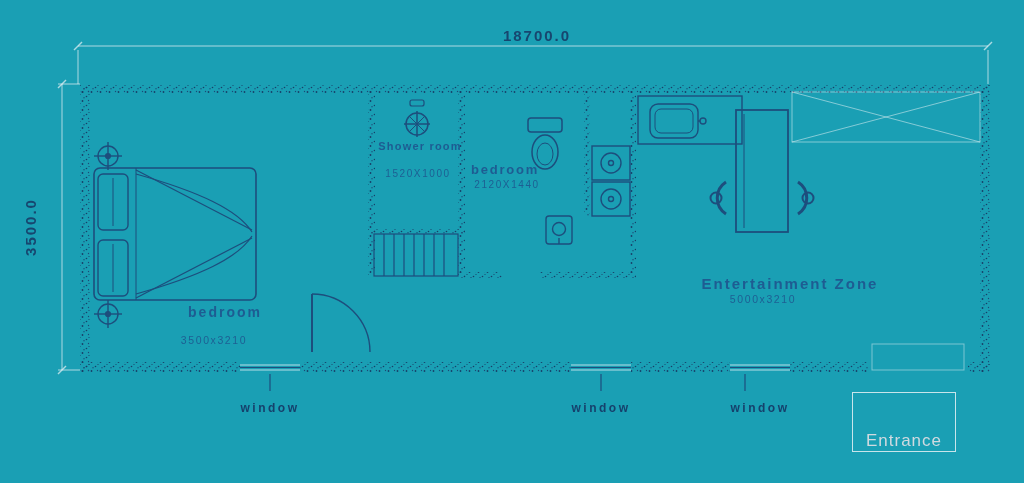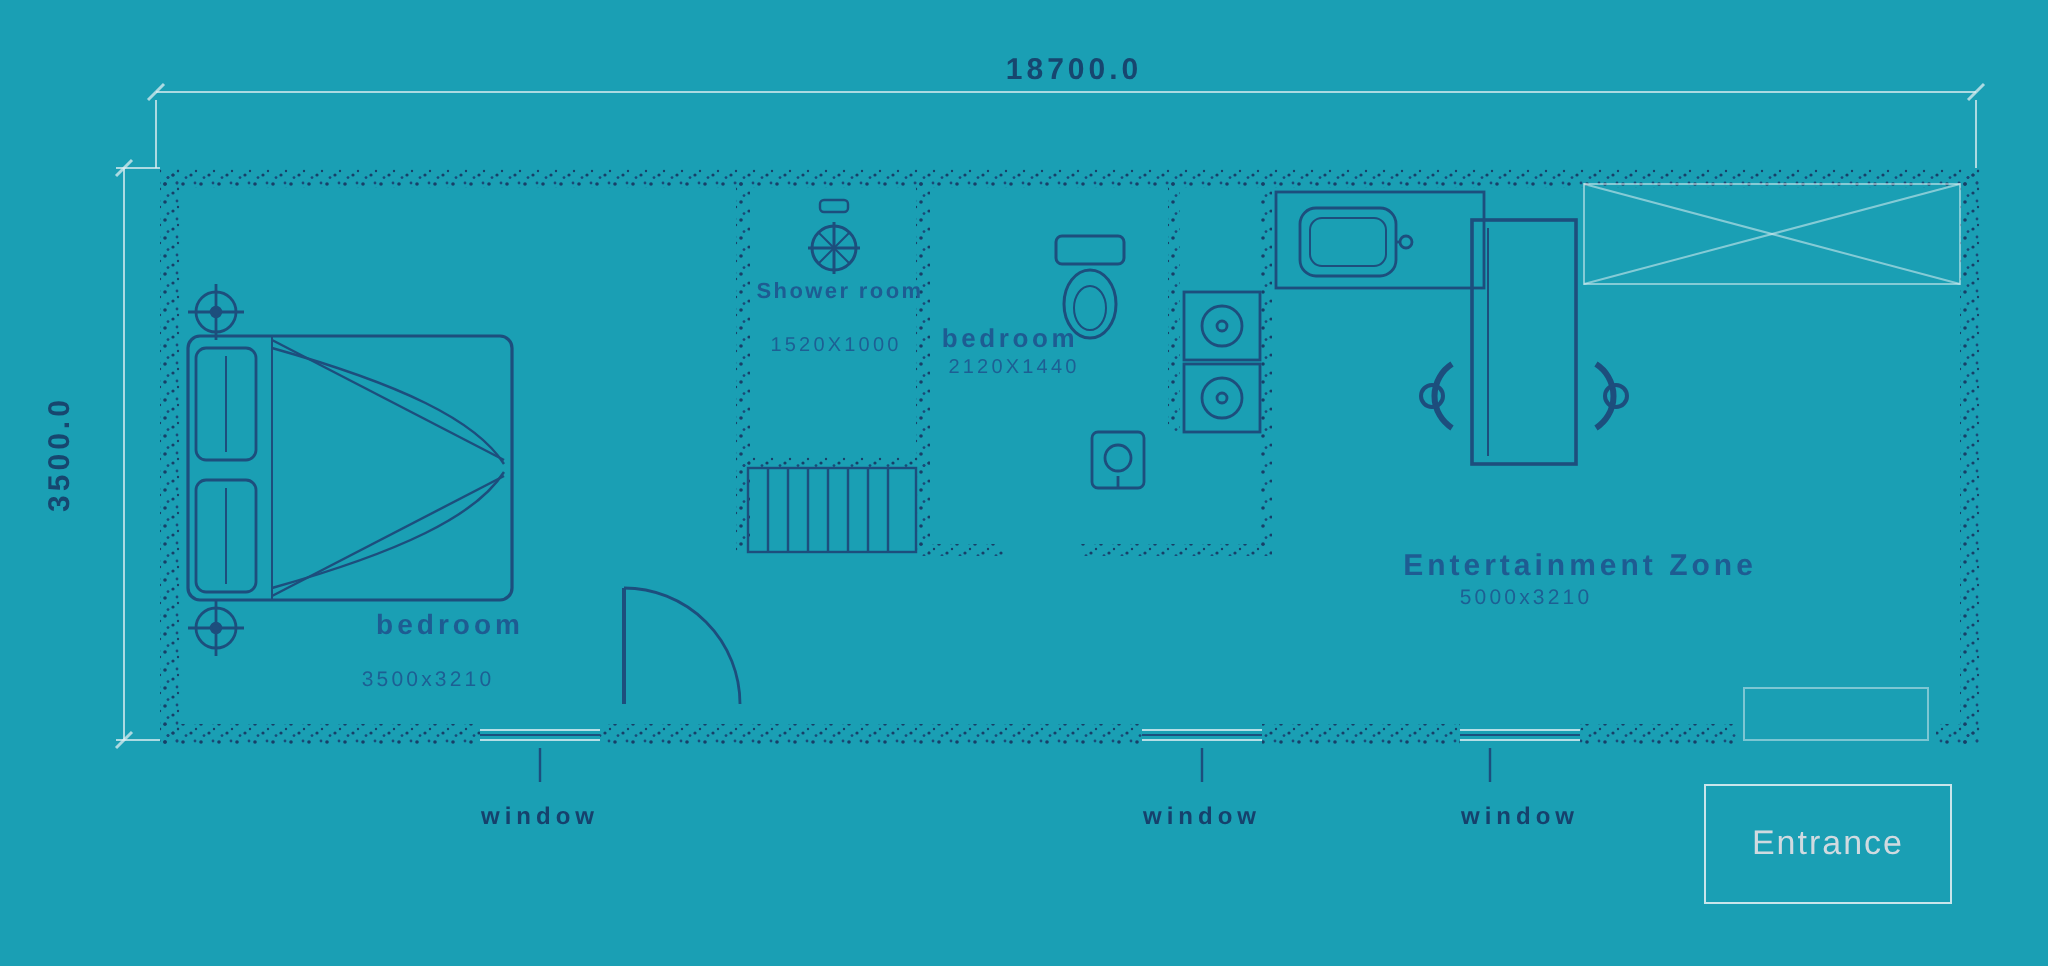--- a/index.html
+++ b/index.html
@@ -20,24 +20,24 @@
     font-weight:600;
     user-select:none;
   }
   .lbl.size{font-weight:400;opacity:.95;}
   .dim{color:#17466F;letter-spacing:2px;font-size:15px;}
   .rot{transform:translate(-50%,-50%) rotate(-90deg);}
   .win{color:#16416C;font-size:12px;letter-spacing:2.5px;text-align:right;}
 
   .entrance-box{
     position:absolute;
-    left:852px;top:392px;width:124px;height:60px;
+    left:852px;top:392px;width:104px;height:60px;
     border:1.5px solid rgba(233,241,244,0.85);
     box-sizing:border-box;
-    display:flex;align-items:center;justify-content:center;
+    display:flex;align-items:flex-end;justify-content:center;
     color:#D0DAE0;font-size:17px;letter-spacing:1px;font-weight:500;
   }
 </style>
 </head>
 <body>
 
 <div class="stage">
 
   <svg class="plan" width="1024" height="483" viewBox="0 0 1024 483">
     <defs>

